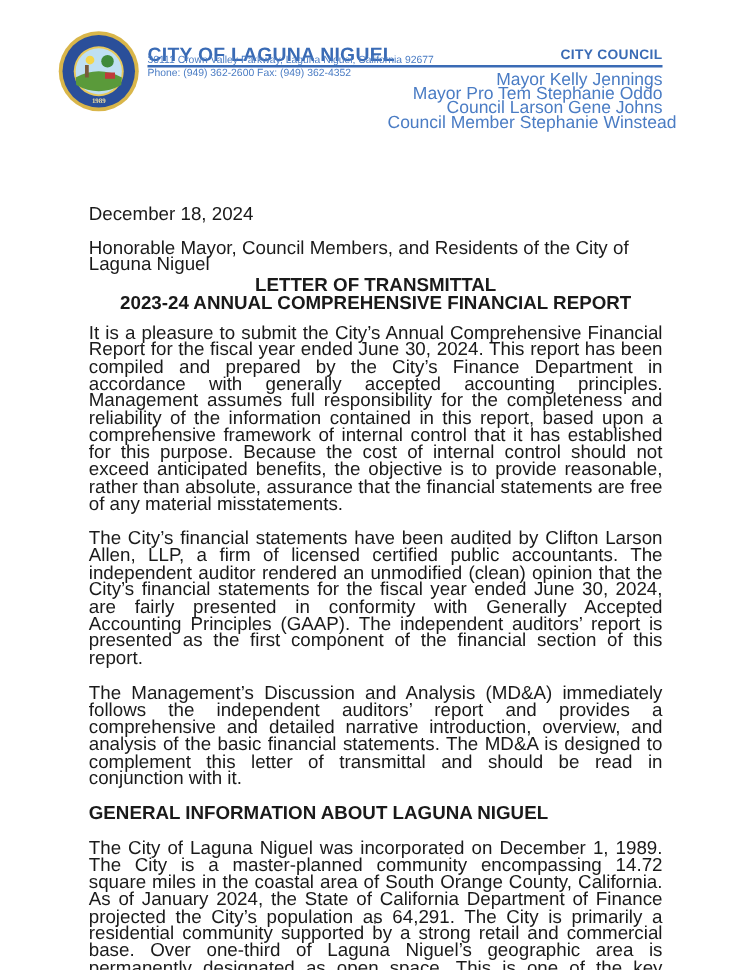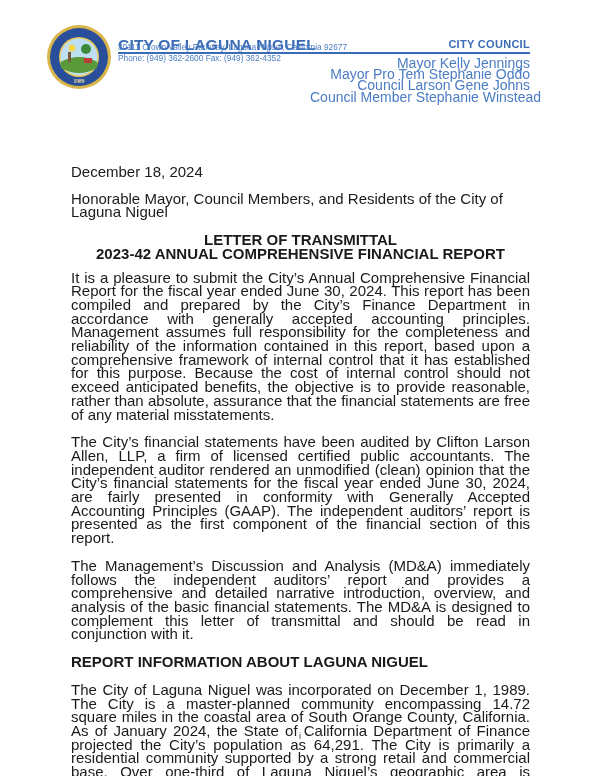--- a/index.html
+++ b/index.html
@@ -15,21 +15,21 @@
     .council-title { font-weight: bold; font-size: 11px; color: #3a6bb5; letter-spacing: 0.3px; line-height: 17px; }
     .rule { position: absolute; left: 118px; top: 52px; width: 412px; height: 1.5px; background: #3a6bb5; }
     .addr, .phone { font-size: 8.3px; color: #4a7cc4; line-height: 10.5px; }
     .addr { margin-top: 2px; }
     .member { font-size: 14px; color: #4a7cc4; line-height: 11.2px; white-space: nowrap; }
     .members { margin-top: 2px; }
 
     
     .content { position: absolute; left: 71px; top: 165px; width: 459px; font-size: 15px; line-height: 13.7px; }
     .date { margin: 0 0 13px 0; }
-    .salutation { margin: 0 0 14px 0; }
+    .salutation { margin: 0 0 3px 0; }
     .heading { font-weight: bold; margin: 0; }
     .heading-block { margin-bottom: 10px; text-align: center; }
     .para { margin: 0 0 14px 0; text-align: justify; }
     .section-heading { font-weight: bold; margin: 0 0 14px 0; }
     .page-num { position: absolute; left: 0; width: 600px; top: 731px; text-align: center; font-size: 9px; color: #333; }
   </style>
 </head>
 <body>
 
 <div class="page">
@@ -68,23 +68,23 @@
       <div class="member">Council Larson Gene Johns</div>
       <div class="member">Council Member Stephanie Winstead</div>
     </div>
   </div>
 
   <div class="content">
     <p class="date">December 18, 2024</p>
     <p class="salutation">Honorable Mayor, Council Members, and Residents of the City of Laguna Niguel</p>
     <div class="heading-block">
       <p class="heading">LETTER OF TRANSMITTAL</p>
-      <p class="heading">2023-42 ANNUAL COMPREHENSIVE FINANCIAL REPORT</p>
+      <p class="heading">2023-24 ANNUAL COMPREHENSIVE FINANCIAL REPORT</p>
     </div>
     <p class="para">It is a pleasure to submit the City’s Annual Comprehensive Financial Report for the fiscal year ended June 30, 2024. This report has been compiled and prepared by the City’s Finance Department in accordance with generally accepted accounting principles. Management assumes full responsibility for the completeness and reliability of the information contained in this report, based upon a comprehensive framework of internal control that it has established for this purpose. Because the cost of internal control should not exceed anticipated benefits, the objective is to provide reasonable, rather than absolute, assurance that the financial statements are free of any material misstatements.</p>
     <p class="para">The City’s financial statements have been audited by Clifton Larson Allen, LLP, a firm of licensed certified public accountants. The independent auditor rendered an unmodified (clean) opinion that the City’s financial statements for the fiscal year ended June 30, 2024, are fairly presented in conformity with Generally Accepted Accounting Principles (GAAP). The independent auditors’ report is presented as the first component of the financial section of this report.</p>
     <p class="para">The Management’s Discussion and Analysis (MD&amp;A) immediately follows the independent auditors’ report and provides a comprehensive and detailed narrative introduction, overview, and analysis of the basic financial statements. The MD&amp;A is designed to complement this letter of transmittal and should be read in conjunction with it.</p>
-    <p class="section-heading">REPORT INFORMATION ABOUT LAGUNA NIGUEL</p>
+    <p class="section-heading">GENERAL INFORMATION ABOUT LAGUNA NIGUEL</p>
     <p class="para">The City of Laguna Niguel was incorporated on December 1, 1989. The City is a master-planned community encompassing 14.72 square miles in the coastal area of South Orange County, California. As of January 2024, the State of California Department of Finance projected the City’s population as 64,291. The City is primarily a residential community supported by a strong retail and commercial base. Over one-third of Laguna Niguel’s geographic area is permanently designated as open space. This is one of the key features that define the character and urban form of the City.</p>
   </div>
 
   <div class="page-num">i</div>
 </div>
 
 </body></html>

